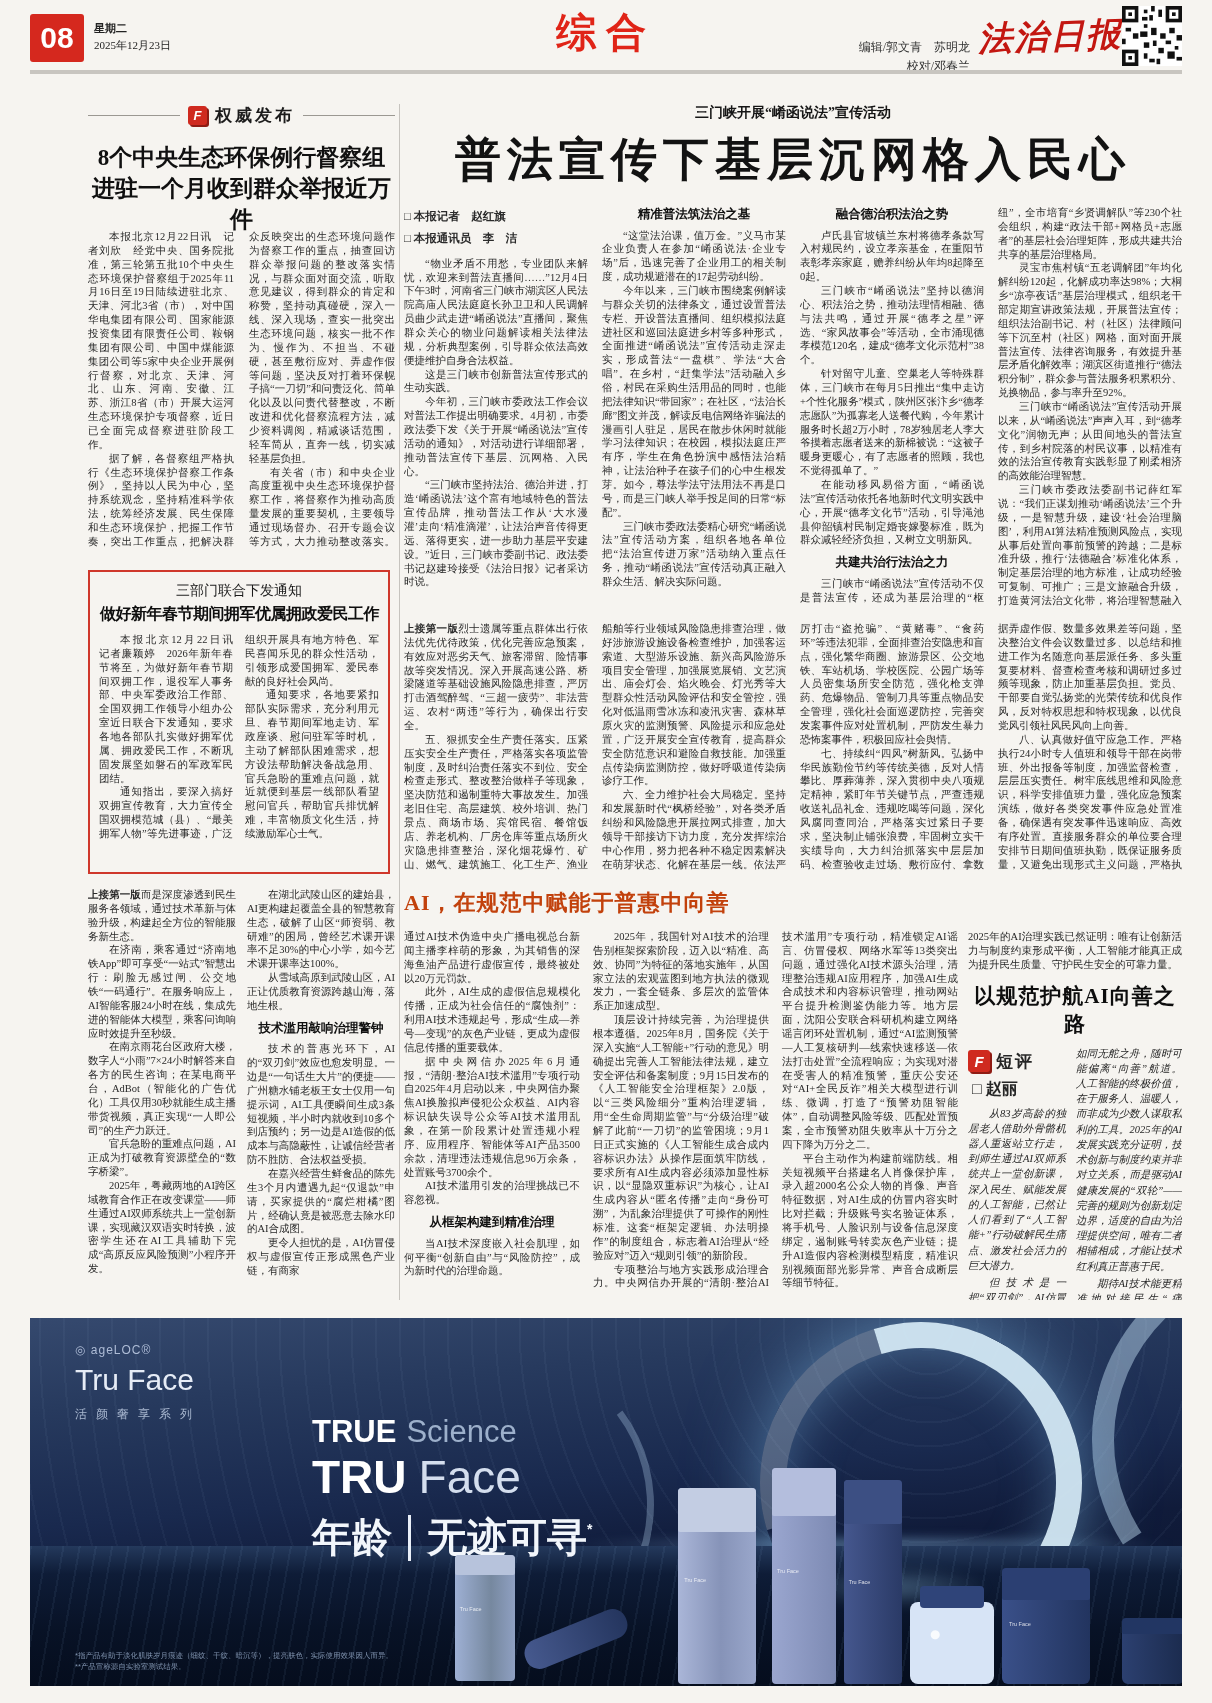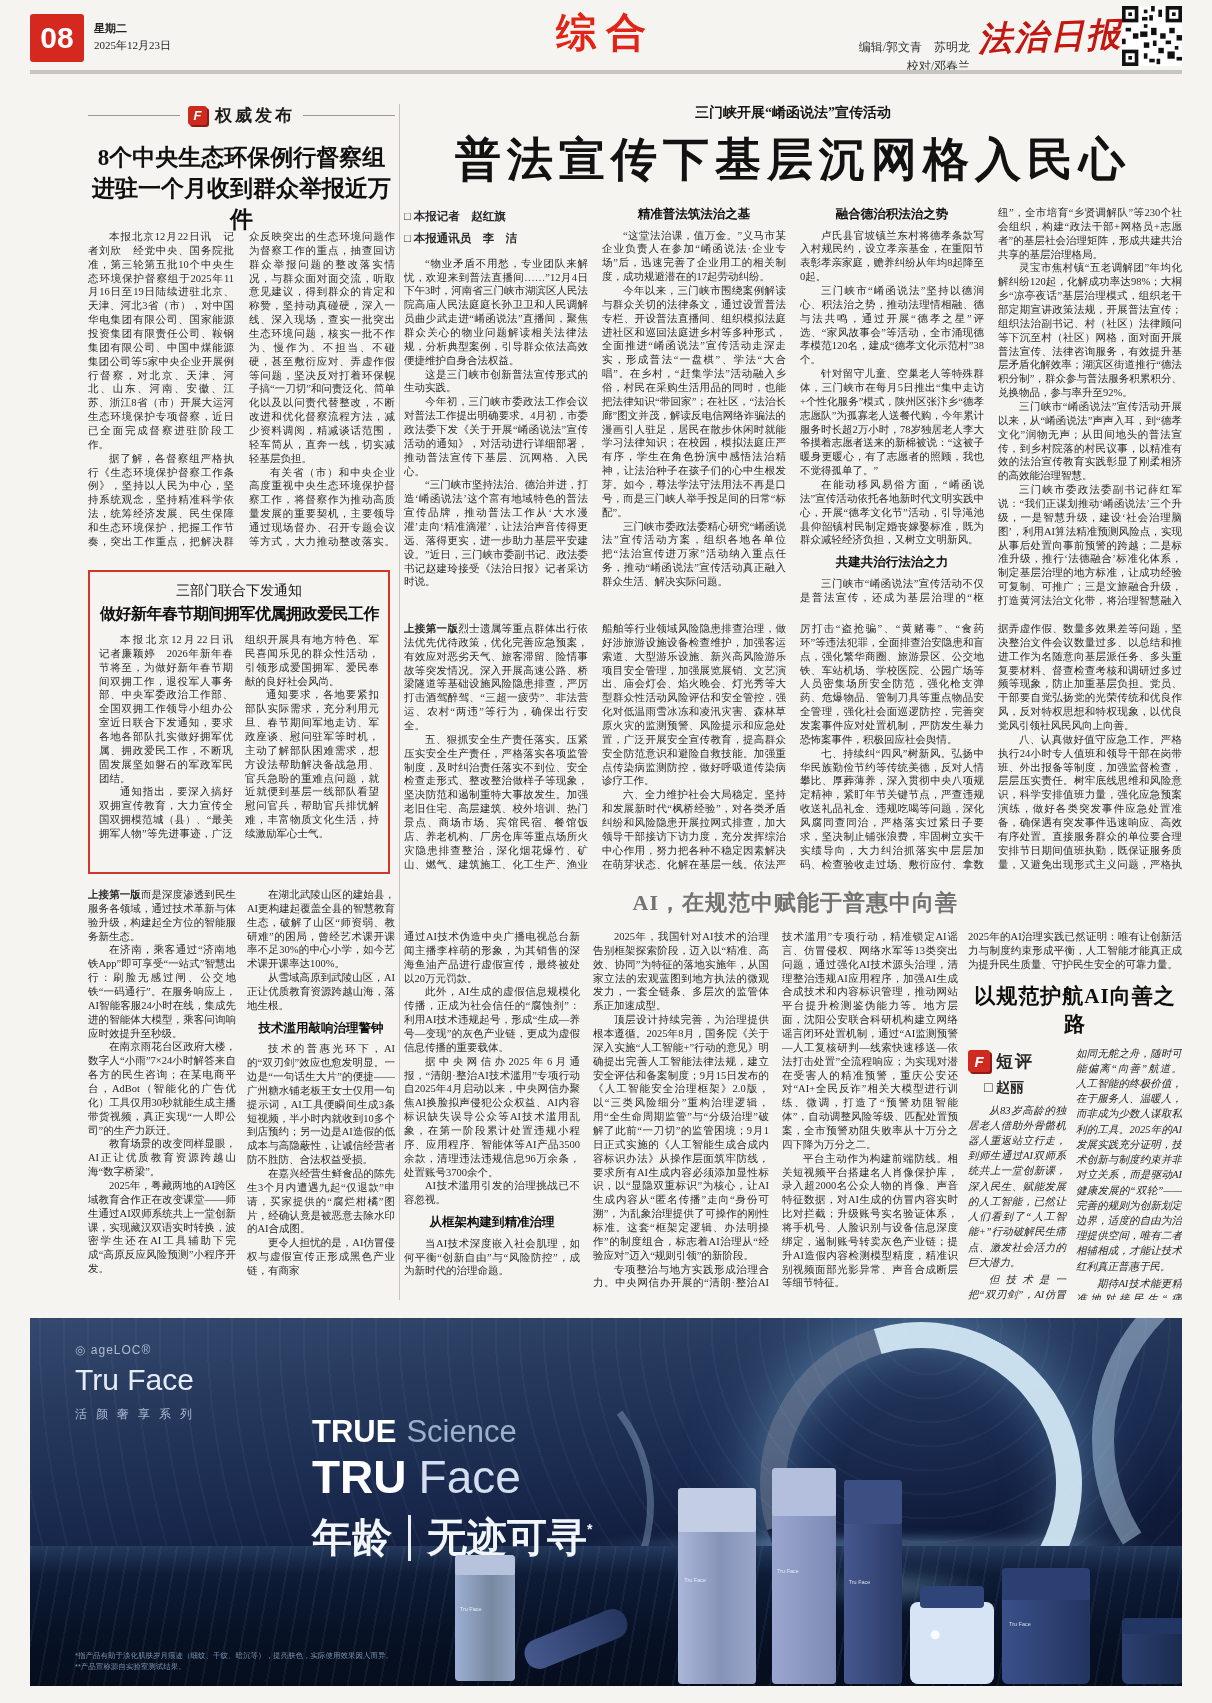--- a/index.html
+++ b/index.html
@@ -58,32 +58,32 @@
   .main-kicker{left:404px;top:104px;width:778px;text-align:center;font-size:14px;font-weight:bold;color:#161616;}
   .main-headline{left:404px;top:130px;width:778px;text-align:center;color:#121212;
     font:800 46px/1.3 "Liberation Sans","DejaVu Sans",sans-serif;letter-spacing:6px;}
   .byline{text-indent:0;font-size:11.5px;font-weight:bold;line-height:1.9;margin-bottom:7px;}
   .main-body{left:404px;top:206px;width:778px;height:404px;columns:4;column-gap:14px;}
 
   
   .notice-body{left:404px;top:622px;width:778px;height:258px;columns:4;column-gap:14px;}
 
   
-  .ai-headline{left:404px;top:888px;width:554px;text-align:right;font-size:22px;font-weight:bold;color:#737373;letter-spacing:1px;}
+  .ai-headline{left:404px;top:888px;width:554px;text-align:left;font-size:22px;font-weight:bold;color:#c2410c;letter-spacing:1px;}
   .ai-mid{left:404px;top:930px;width:554px;height:370px;columns:3;column-gap:13px;}
 
   
   .comment{left:968px;top:930px;width:214px;height:370px;overflow:hidden;}
   .cm-end{font-size:10.5px;line-height:1.32;text-align:justify;}
   .cm-end p{margin:0;text-indent:0;}
   .cm-headline{text-align:center;font-size:21px;font-weight:bold;color:#0d0d0d;margin:10px 0 8px;letter-spacing:1px;}
   .cm-badge{display:flex;align-items:center;gap:6px;margin:4px 0 6px;}
   .cm-badge .fcube{width:22px;height:22px;font-size:15px;}
   .cm-badge-label{font-size:17px;font-weight:bold;letter-spacing:2px;}
-  .cm-author{font-size:14px;font-weight:bold;margin:2px 16px 6px;text-indent:0;}
+  .cm-author{font-size:16px;font-weight:bold;margin:2px 4px 6px;text-indent:0;}
   .cm-cols{display:flex;gap:10px;}
   .kai{font-style:italic;font-size:10.5px;line-height:1.45;text-align:justify;}
   .kai p{margin:0 0 2px;text-indent:2em;}
   .kai.nif p:first-child{text-indent:0;}
   .cm-c1{width:98px;}
   .cm-c2{width:106px;}
 
   
   .ad{left:30px;top:1318px;width:1152px;height:368px;overflow:hidden;
     background:linear-gradient(175deg,#35496e 0%,#273a5e 20%,#19294e 45%,#101b3a 62%,#0a142b 100%);}
@@ -228,21 +228,21 @@
         <p>通知要求，各地要紧扣部队实际需求，充分利用元旦、春节期间军地走访、军政座谈、慰问驻军等时机，主动了解部队困难需求，想方设法帮助解决备战急用、官兵急盼的重难点问题，就近就便到基层一线部队看望慰问官兵，帮助官兵排忧解难，丰富物质文化生活，持续激励军心士气。</p>
       </div>
   </div>
 </div>
 
 <div class="abs ai-left flow">
   <p class="lead"><b>上接第一版</b><span>而是深度渗透到民生服务各领域，通过技术革新与体验升级，构建起全方位的智能服务新生态。</span></p>
   <div>
       <p>在济南，乘客通过“济南地铁App”即可享受“一站式”智慧出行：刷脸无感过闸、公交地铁“一码通行”。在服务响应上，AI智能客服24小时在线，集成先进的智能体大模型，乘客问询响应时效提升至秒级。</p>
       <p>在南京雨花台区政府大楼，数字人“小雨”7×24小时解答来自各方的民生咨询；在某电商平台，AdBot（智能化的广告优化）工具仅用30秒就能生成主播带货视频，真正实现“一人即公司”的生产力跃迁。</p>
-      <p>教育场景的改变同样显眼，AI正让优质教育资源跨越山海“数字桥梁”。</p>
+      <p>官兵急盼的重难点问题，AI正成为打破教育资源壁垒的“数字桥梁”。</p>
       <p>2025年，粤藏两地的AI跨区域教育合作正在改变课堂——师生通过AI双师系统共上一堂创新课，实现藏汉双语实时转换，波密学生还在AI工具辅助下完成“高原反应风险预测”小程序开发。</p>
       <p>在湖北武陵山区的建始县，AI更构建起覆盖全县的智慧教育生态，破解了山区“师资弱、教研难”的困局，曾经艺术课开课率不足30%的中心小学，如今艺术课开课率达100%。</p>
       <p>从雪域高原到武陵山区，AI正让优质教育资源跨越山海，落地生根。</p>
     </div>
   <h4 class="subhead">技术滥用敲响治理警钟</h4>
   <div>
       <p>技术的普惠光环下，AI的“双刃剑”效应也愈发明显。一边是“一句话生大片”的便捷——广州糖水铺老板王女士仅用一句提示词，AI工具便瞬间生成3条短视频，半小时内就收到10多个到店预约；另一边是AI造假的低成本与高隐蔽性，让诚信经营者防不胜防、合法权益受损。</p>
       <p>在嘉兴经营生鲜食品的陈先生3个月内遭遇九起“仅退款”申请，买家提供的“腐烂柑橘”图片，经确认竟是被恶意去除水印的AI合成图。</p>
       <p>更令人担忧的是，AI仿冒侵权与虚假宣传正形成黑色产业链，有商家</p>
     </div>

